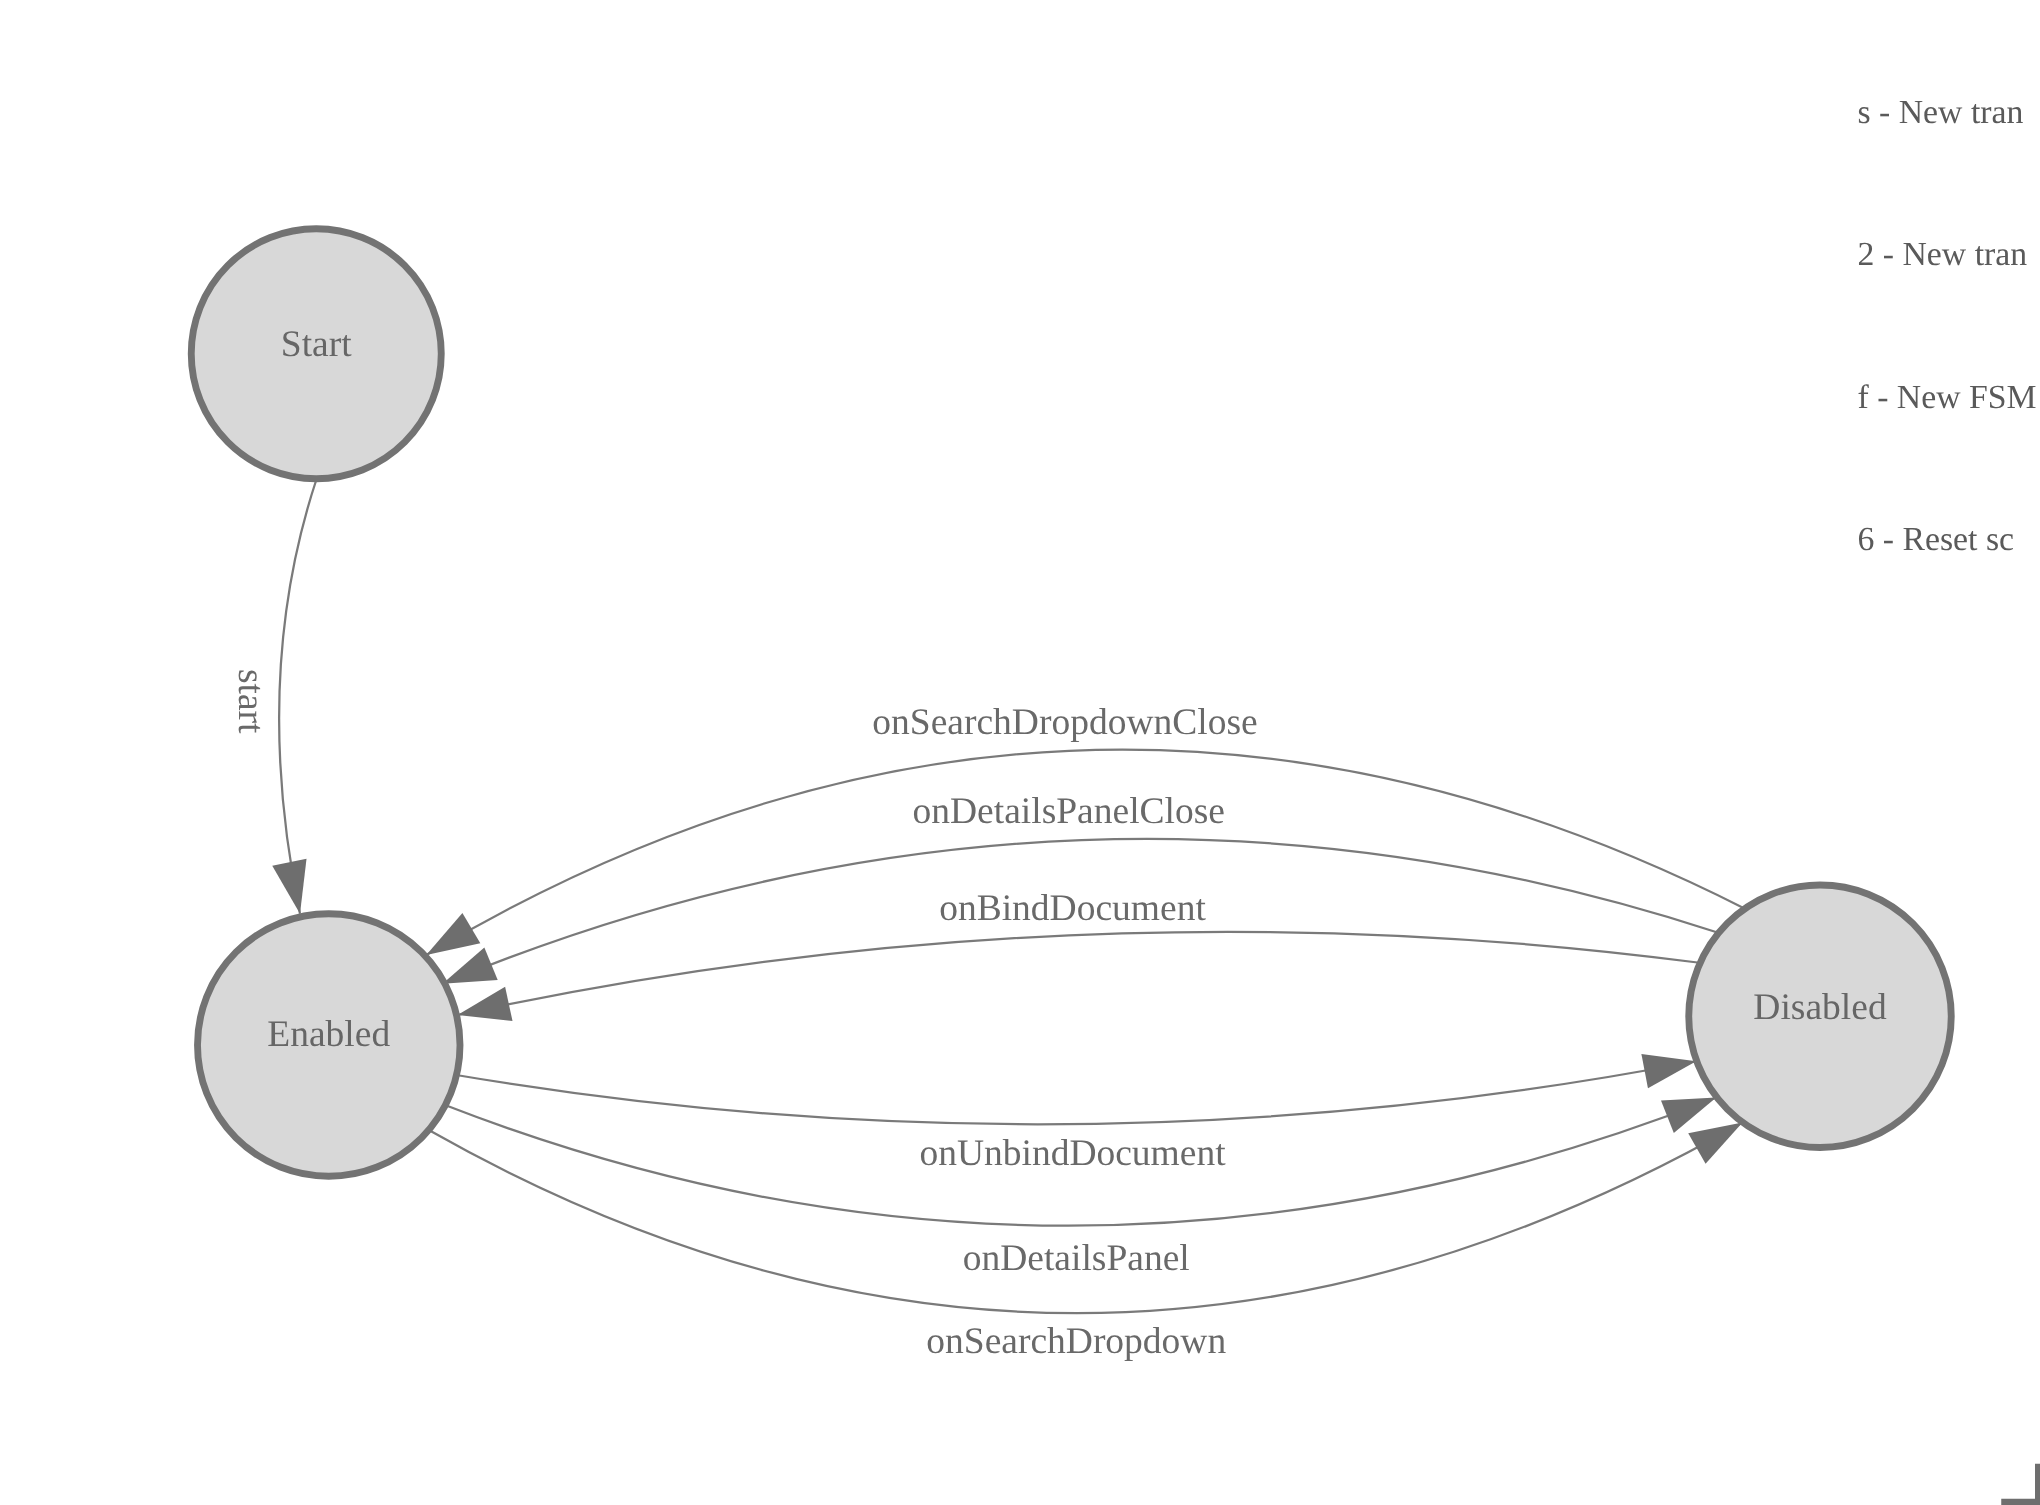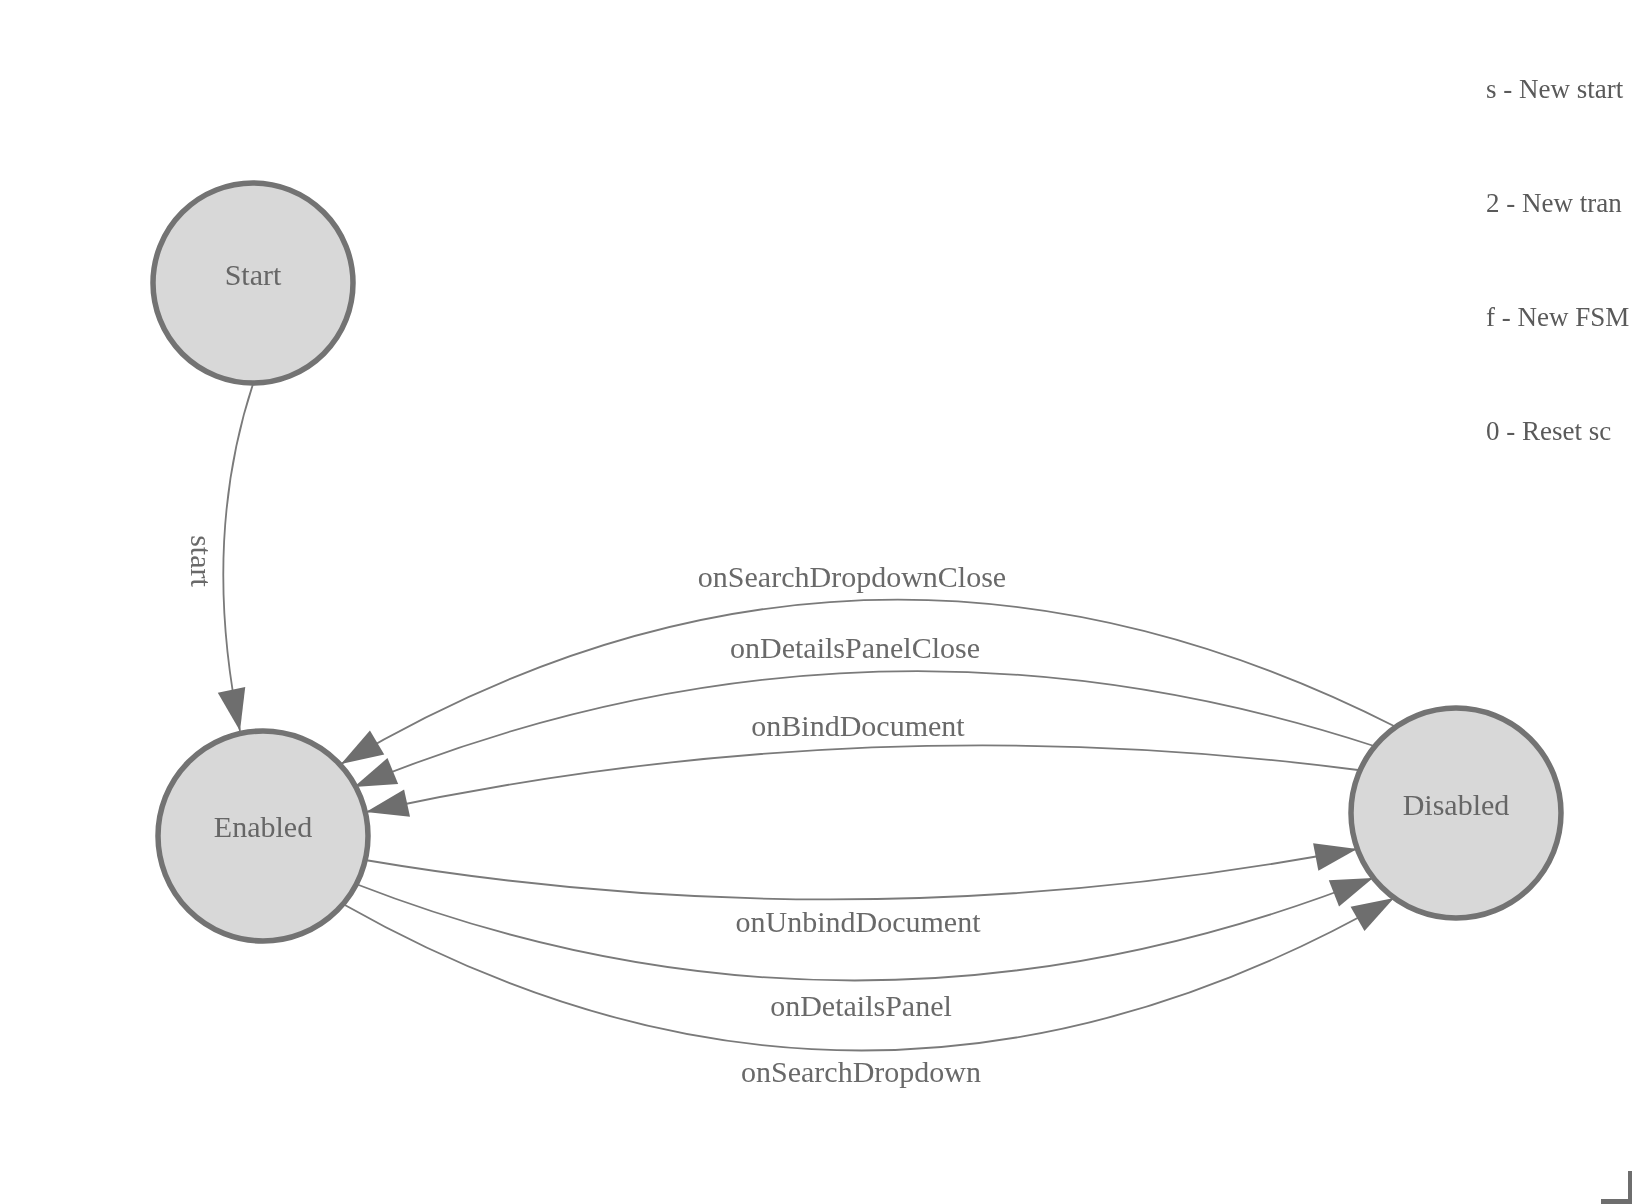--- a/index.html
+++ b/index.html
@@ -94,17 +94,17 @@
     <text class="node-label" x="1456" y="815">Disabled</text>
   </g>
 
   <g>
     <rect x="1628" y="1171" width="4" height="33" fill="#6e6e6e"></rect>
     <rect x="1601" y="1199" width="31" height="5" fill="#6e6e6e"></rect>
   </g>
 </svg>
 
 <div id="legend">
-  <div>s - New start</div>
+  <div>s - New tran</div>
   <div>2 - New tran</div>
   <div>f - New FSM</div>
-  <div>0 - Reset sc</div>
+  <div>6 - Reset sc</div>
 </div>
 
 </body></html>

